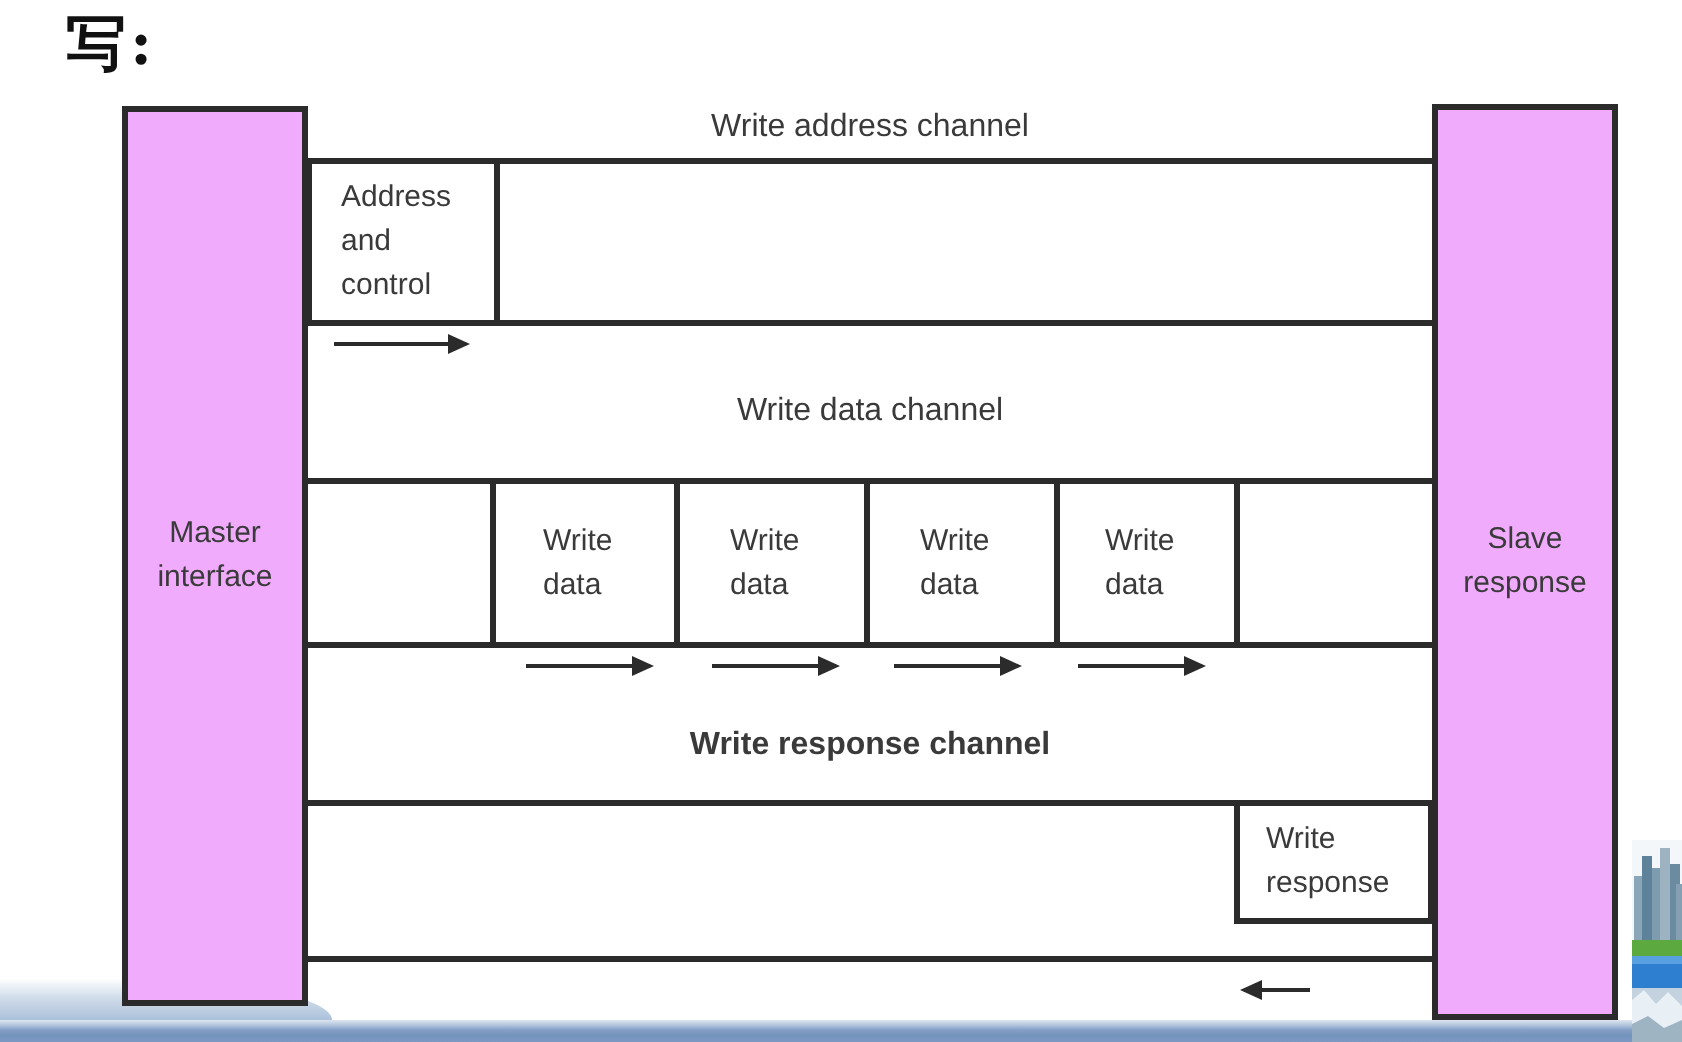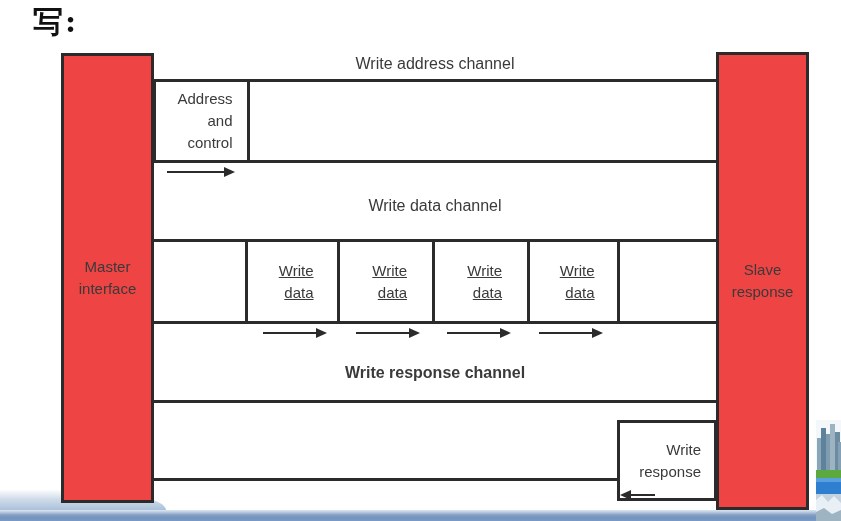--- a/index.html
+++ b/index.html
@@ -13,21 +13,21 @@
   }
   .page-title{
     position:absolute;left:33px;top:2px;
     font-family:"DejaVu Serif","Liberation Serif",serif;
     font-size:30px;font-weight:700;color:#111;
     letter-spacing:2px;
   }
   
   .iface{
     position:absolute;
-    border:3px solid #2b2b2b;background:#ef4444;
+    border:3px solid #2b2b2b;background:#f0abfc;
     display:flex;align-items:center;justify-content:center;
     box-sizing:border-box;z-index:3;
   }
   .iface.master{left:61px;top:53px;width:93px;height:450px;}
   .iface.slave{left:716px;top:52px;width:93px;height:458px;}
   .iface span{display:inline-block;width:66px;text-align:center;font-size:15px;line-height:1.45;}
   
   .band{
     position:absolute;left:153px;width:564px;
     border-top:3px solid #2b2b2b;border-bottom:3px solid #2b2b2b;
@@ -36,22 +36,22 @@
   .chan-label{
     position:absolute;left:153px;width:564px;
     text-align:center;font-size:16px;color:#3a3a3a;z-index:2;
   }
   
   .box{
     position:absolute;border:3px solid #2b2b2b;background:#fff;
     box-sizing:border-box;display:flex;align-items:center;justify-content:center;
     z-index:2;
   }
-  .box .wrap{display:inline-block;text-align:right;font-size:15px;line-height:1.45;}
-  .w62{width:62px;} .w42{width:42px;text-decoration:underline;} .w68{width:68px;}
+  .box .wrap{display:inline-block;text-align:left;font-size:15px;line-height:1.45;}
+  .w62{width:62px;} .w42{width:42px;} .w68{width:68px;}
   
   .arrow{position:absolute;height:0;border-top:2px solid #2b2b2b;z-index:2;}
   .arrow.right::after{
     content:"";position:absolute;right:-2px;top:-6px;
     border-left:11px solid #2b2b2b;border-top:5px solid transparent;border-bottom:5px solid transparent;
   }
   .arrow.left::after{
     content:"";position:absolute;left:-2px;top:-6px;
     border-right:11px solid #2b2b2b;border-top:5px solid transparent;border-bottom:5px solid transparent;
   }
@@ -104,21 +104,21 @@
   <div class="box" style="left:527px;top:239px;width:93px;height:85px;">
     <span class="wrap w42">Write data</span>
   </div>
   <div class="arrow right" style="left:263px;top:332px;width:62px;"></div>
   <div class="arrow right" style="left:356px;top:332px;width:62px;"></div>
   <div class="arrow right" style="left:447px;top:332px;width:62px;"></div>
   <div class="arrow right" style="left:539px;top:332px;width:62px;"></div>
 
   <div class="chan-label" style="top:364px;font-weight:bold;">Write response channel</div>
   <div class="band" style="top:400px;height:81px;"></div>
-  <div class="box" style="left:617px;top:420px;width:100px;height:81px;">
+  <div class="box" style="left:617px;top:400px;width:100px;height:62px;">
     <span class="wrap w68">Write response</span>
   </div>
   <div class="arrow left" style="left:622px;top:494px;width:33px;"></div>
 
   <div class="footer-wedge"></div>
   <div class="footer-bar"></div>
 
   <svg class="skyline" viewBox="0 0 25 101" xmlns="http://www.w3.org/2000/svg">
     <rect x="0" y="0" width="25" height="101" fill="#f3f7fa"></rect>
 

